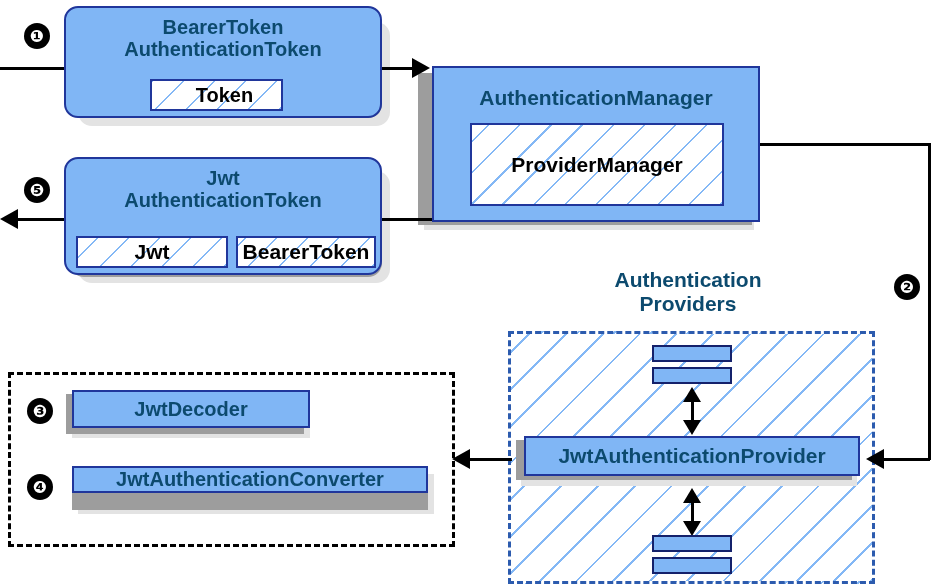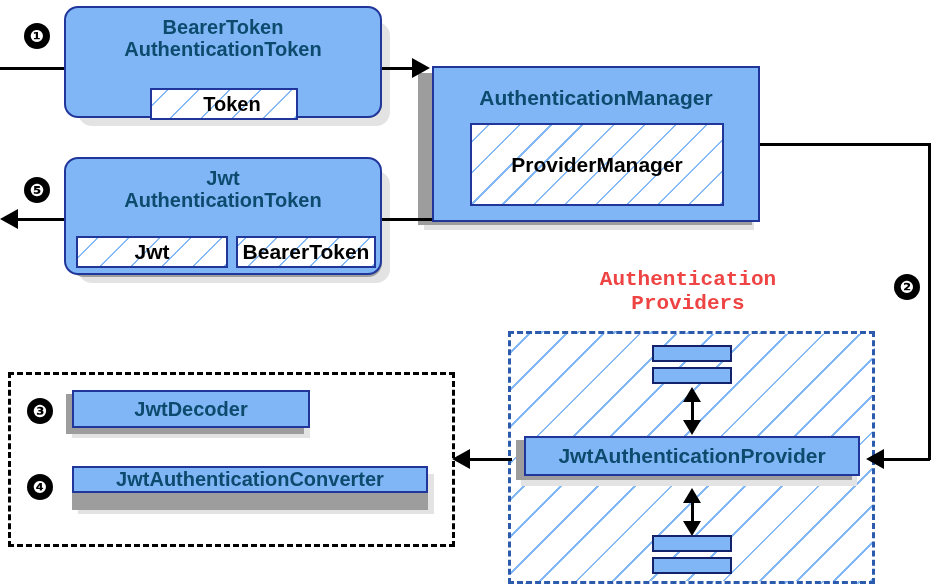--- a/index.html
+++ b/index.html
@@ -110,39 +110,38 @@
     font-weight:bold;
     display:flex;align-items:center;justify-content:center;
     z-index:9;
     line-height:1;
   }
 
   
   .caption{
     position:absolute;
     font-weight:bold;
-    color:#ef4444;
+    color:#0c4a6e;
     text-align:center;
     line-height:1.14;
     z-index:8;
-    font-family:Liberation Mono, monospace;
   }
 </style>
 </head>
 <body>
 
 <div id="stage">
 
   <div class="shadow-light rounded" style="left:78px;top:22px;width:312px;height:104px;"></div>
   <div class="shadow-dark rounded" style="left:70px;top:14px;width:312px;height:104px;"></div>
   <div class="node rounded" style="left:64px;top:6px;width:318px;height:112px;flex-direction:column;justify-content:flex-start;padding-top:8px;font-size:20px;">
     <div>BearerToken</div>
     <div>AuthenticationToken</div>
   </div>
-  <div class="hatch" style="left:150px;top:88px;width:148px;height:32px;font-size:20px;padding-left:16px;">
+  <div class="hatch" style="left:150px;top:79px;width:133px;height:32px;font-size:20px;padding-left:16px;">
     <span>Token</span>
   </div>
   <div class="step" style="left:24px;top:23px;">❶</div>
 
   <div class="hline" style="left:0px;top:67px;width:72px;"></div>
 
   <div class="hline" style="left:382px;top:67px;width:44px;"></div>
   <div class="arrow arrow-right" style="left:412px;top:58px;"></div>
 
   <div class="shadow-light" style="left:424px;top:73px;width:330px;height:157px;"></div>

